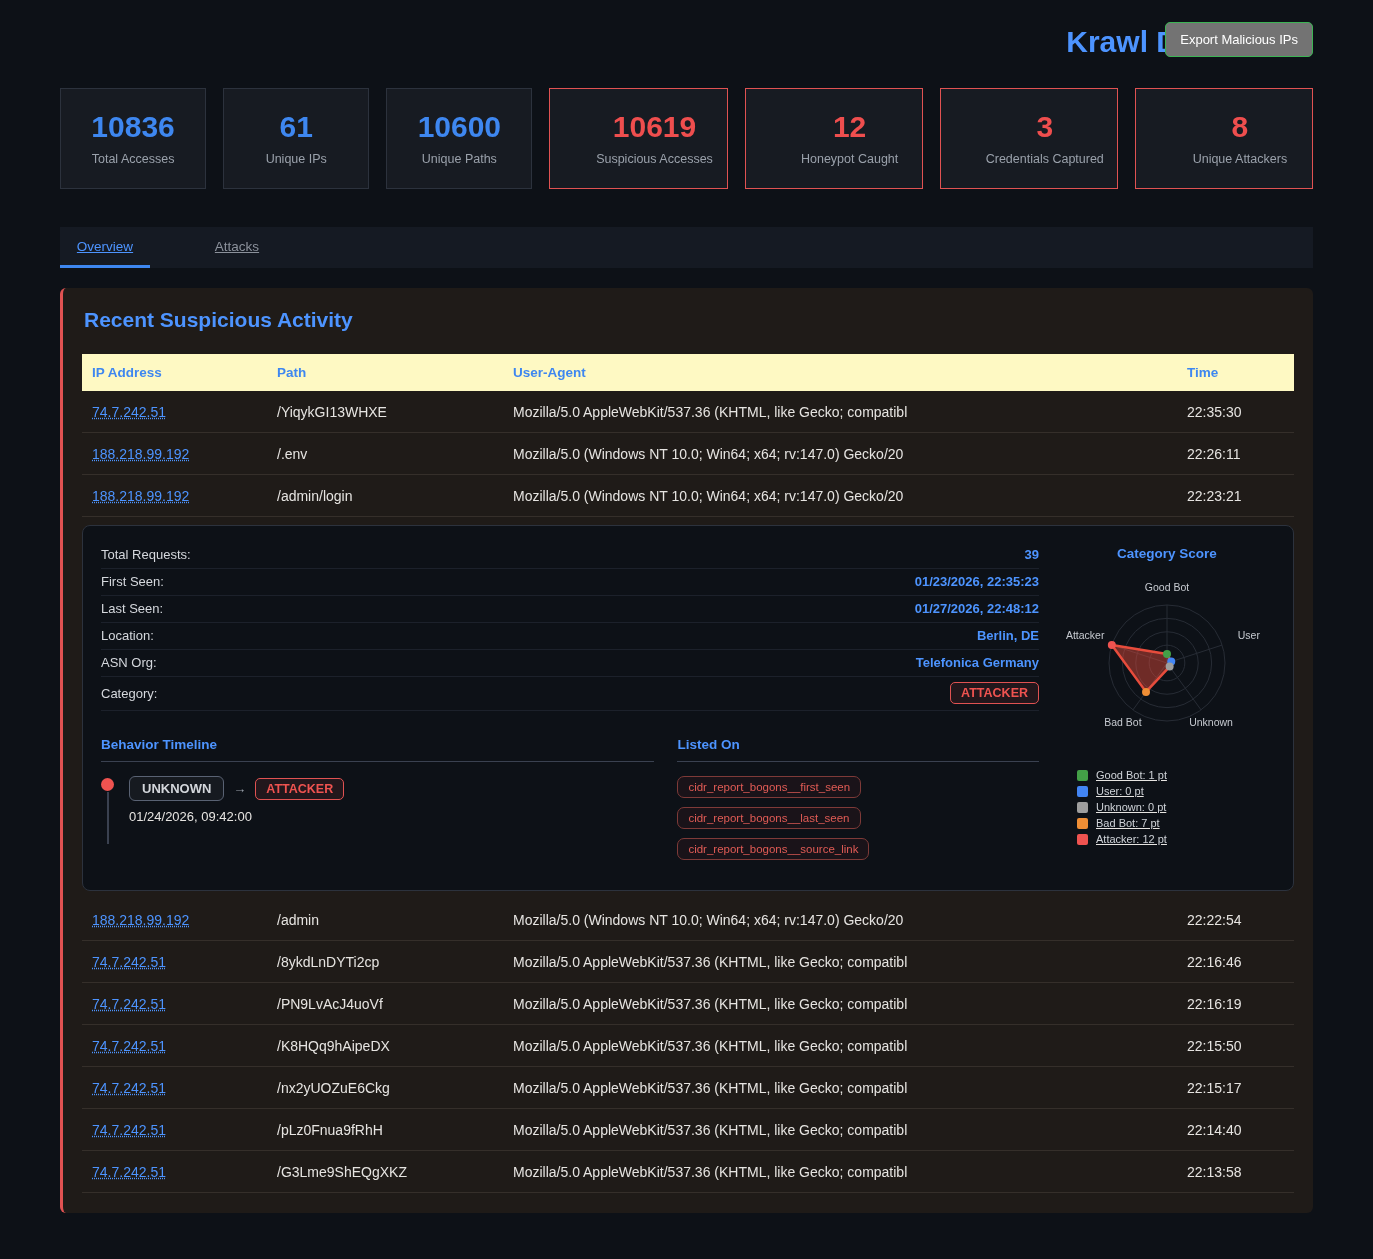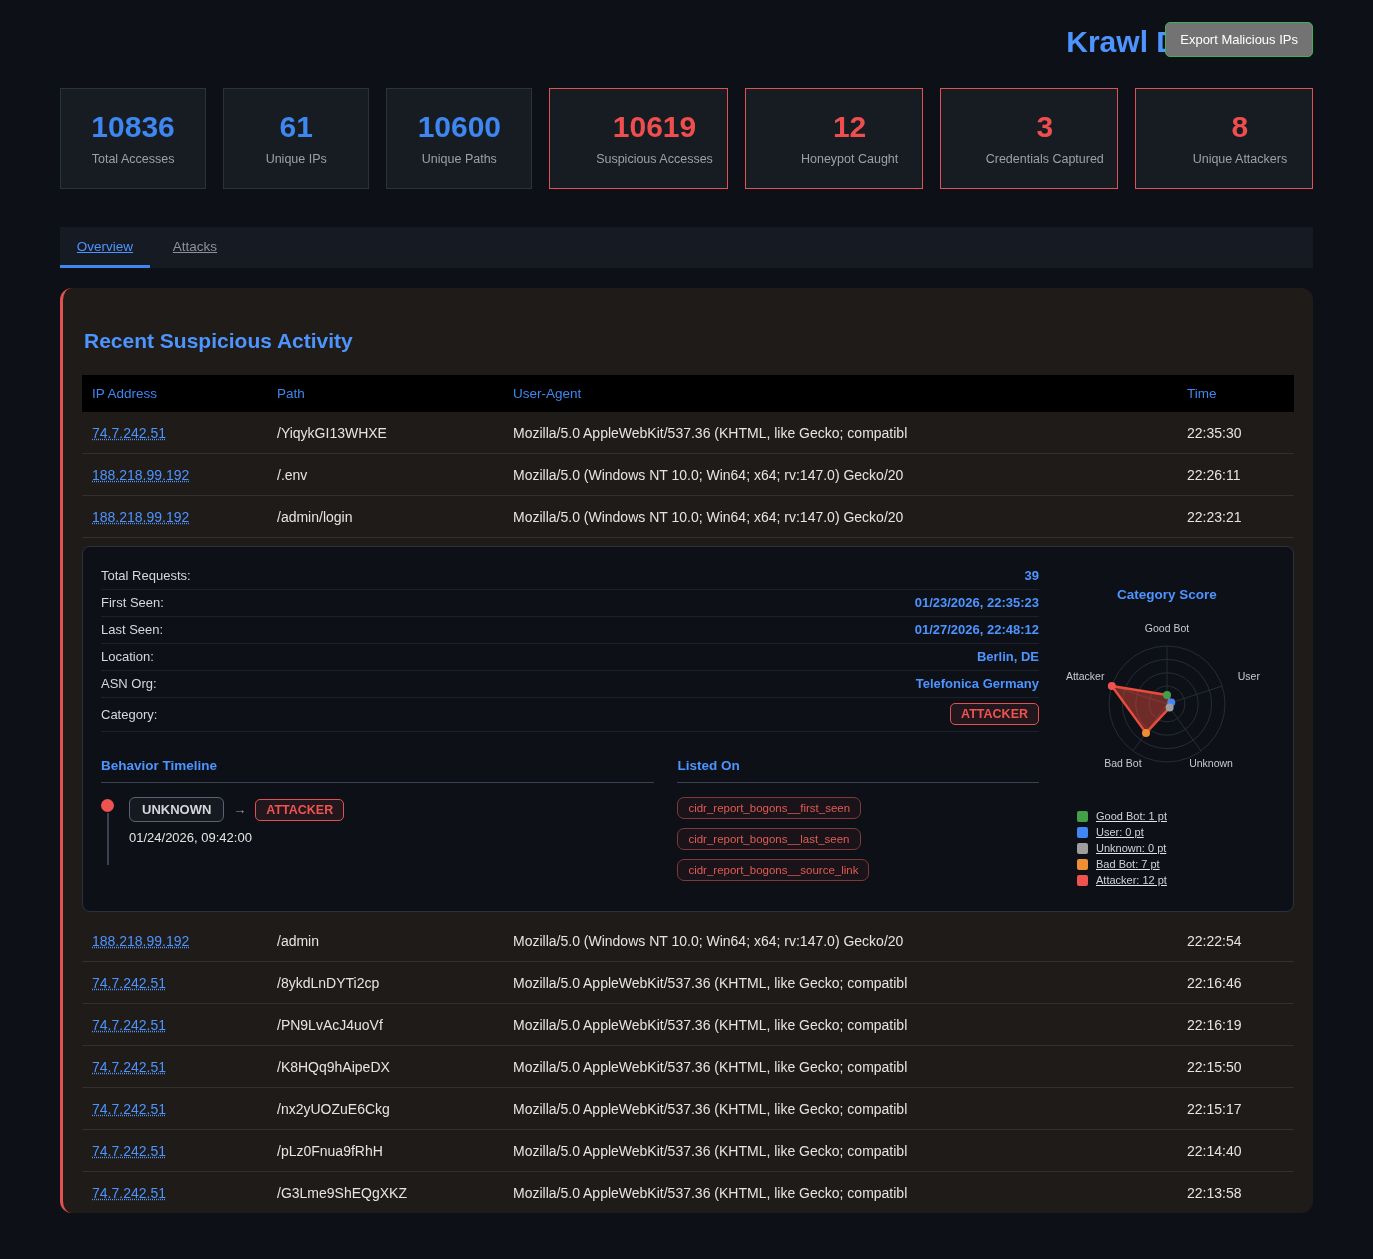--- a/index.html
+++ b/index.html
@@ -31,44 +31,44 @@
     text-align: center; padding: 21px 4px 22px 4px;
   }
   .stat .num { font-size: 30px; font-weight: bold; color: #3e87f0; line-height: 1.1; }
   .stat .lbl { font-size: 12.5px; color: #9aa1ab; margin-top: 9px; }
   .stat.red { border-color: #e05252; padding-left: 36px; }
   .stat.red .num { color: #ef4e4e; }
 
   
   .tabbar {
     margin-top: 38px; background: #151a23; height: 41px;
-    display: flex; align-items: stretch;
+    display: flex; align-items: stretch; gap: 42px;
   }
   .tab {
     width: 90px; text-align: center; font-size: 13.5px; color: #8b919b;
     text-decoration: underline; display: flex; align-items: center; justify-content: center;
     cursor: pointer; border-bottom: 3px solid transparent; box-sizing: border-box;
   }
   .tab.active { color: #4d94ff; border-bottom-color: #3e87f0; }
 
   
   .panel {
     margin-top: 20px; background: #1f1b18;
-    border-left: 3px solid #e05252; border-radius: 12px;
-    padding: 33px 19px 14px 19px; height: 925px; box-sizing: border-box;
+    border-left: 3px solid #e05252; border-radius: 6px;
+    padding: 12px 19px 14px 19px; height: 925px; box-sizing: border-box;
     overflow: hidden;
   }
   .panel-title { color: #4d94ff; font-size: 21px; font-weight: bold; margin: 8px 0 22px 2px; }
 
   
   .thead, .trow {
     display: grid; grid-template-columns: 185px 236px 1fr 117px; align-items: center;
   }
   .thead {
-    background: #000000; height: 37px; color: #3e87f0; font-weight: normal; font-size: 13.5px;
+    background: #fef9c3; height: 37px; color: #3e87f0; font-weight: bold; font-size: 13.5px;
   }
   .thead > div, .trow > div { padding-left: 10px; overflow: hidden; white-space: nowrap; }
   .trow { height: 41px; border-bottom: 1px solid #352f2a; font-size: 14px; cursor: pointer; }
   .ip-link { color: #4d94ff; text-decoration: underline dotted; cursor: pointer; }
 
   
   .detail {
     background: #0d1117; border: 1px solid #2c323d; border-radius: 8px;
     margin: 8px 0; padding: 16px 18px; display: flex; gap: 20px; min-height: 366px;
     box-sizing: border-box;
@@ -107,21 +107,21 @@
   }
   .tl-arrow { color: #9aa1ab; font-size: 13px; }
   .tl-date { margin-top: 8px; font-size: 13px; color: #e6e4e1; }
   .listed-badges { display: flex; flex-wrap: wrap; gap: 9px; margin-top: 14px; }
   .badge-listed {
     border: 1px solid #7e3a38; color: #e05b55; background: rgba(200,60,55,0.07);
     font-size: 11.5px; padding: 4px 10px; border-radius: 7px; cursor: pointer;
   }
 
   
-  .detail-right { width: 216px; flex: none; margin-top: 20px; }
+  .detail-right { width: 216px; flex: none; }
   .radar-title { color: #4d94ff; font-weight: bold; font-size: 13.5px; text-align: center; margin-top: 4px; }
   .radar-svg { display: block; margin: 4px auto 0 auto; }
   .radar-legend { margin: 4px 0 0 18px; text-decoration: underline; }
   .lg-row { display: flex; align-items: center; gap: 8px; margin: 4px 0; font-size: 11px; color: #cfd3d8; }
   .lg-sq { width: 11px; height: 11px; border-radius: 2px; flex: none; }
 
   .table-tail { height: 16px; }
 </style>
 </head>
 <body>

